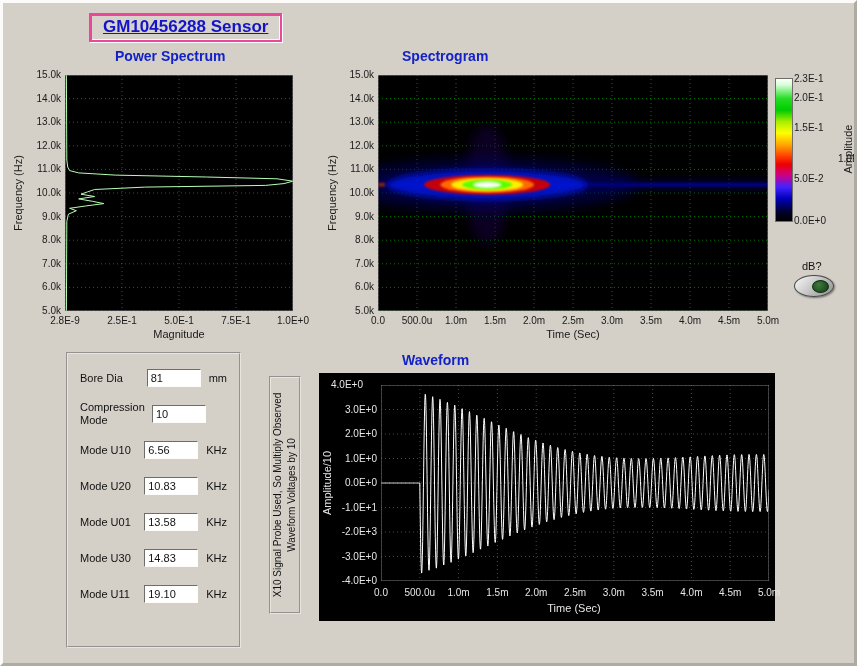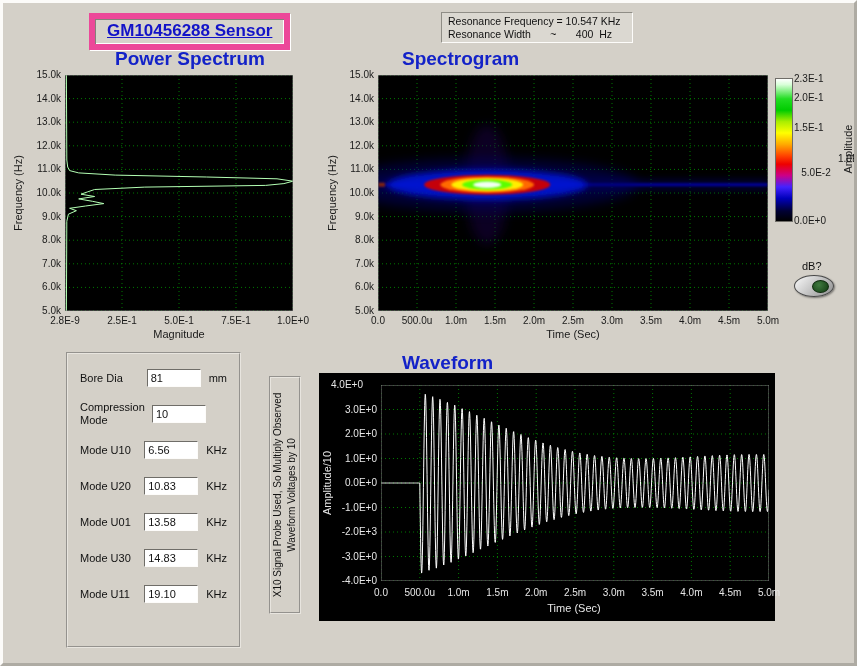--- a/index.html
+++ b/index.html
@@ -1,28 +1,28 @@
 <!DOCTYPE html>
 <html><head>
 <meta charset="utf-8">
 <style>
   html,body{margin:0;padding:0;background:#b8b5ae;}
   #win{position:relative;width:857px;height:666px;background:#d4d0c8;
        font-family:"Liberation Sans",sans-serif;box-sizing:border-box;
        border:3px solid;border-color:#fcfbf9 #aeaba3 #aeaba3 #fcfbf9;overflow:hidden;}
   #title{position:absolute;left:86px;top:10px;padding:2px 12px 3px;
          font-size:17px;font-weight:bold;text-decoration:underline;color:#1313c8;
-         background:#d7d3cb;border:6px solid #ec4899;
+         background:#d7d3cb;border:2px solid #ec4899;
          box-shadow:inset 1px 1px 0 #84817a, inset -1px -1px 0 #ffffff, 1px 1px 0 #ffffff;}
   #resbox{position:absolute;left:438px;top:9px;width:192px;height:31px;background:#dbd8d1;
           border:1px solid;border-color:#8f8d86 #fdfcfa #fdfcfa #8f8d86;
           font-size:10.5px;color:#111;padding:2px 6px 0;box-sizing:border-box;}
   #resbox .r2{display:flex;justify-content:space-between;padding-right:14px;margin-top:1px;}
   #resbox span{white-space:pre;}
-  .heading{position:absolute;font-size:19px;font-weight:bold;color:#1322c8;padding-left:24px;}
+  .heading{position:absolute;font-size:14px;font-weight:bold;color:#1322c8;padding-left:24px;}
   .plot{position:absolute;}
   .grid line{stroke:#009900;stroke-width:1;stroke-dasharray:1 3;opacity:.8;}
   .tick{position:absolute;font-size:10px;line-height:12px;}
   .dark{color:#1a1a1a;}
   .light{color:#e6e6e6;}
   .axis-label{position:absolute;font-size:11px;color:#1a1a1a;text-align:center;}
   .axis-label.light{color:#e6e6e6;}
   .vlabel{transform:rotate(-90deg);height:14px;line-height:14px;}
   #wfbox{position:absolute;left:316px;top:370px;width:456px;height:248px;background:#000;}
   #colorbar{position:absolute;left:772px;top:75px;width:16px;height:142px;border:1px solid #6f6d68;
@@ -50,28 +50,20 @@
     transform-origin:top left;transform:rotate(-90deg) translateX(-238px);
     font-size:10px;color:#111;line-height:14px;text-align:center;white-space:pre-line;padding-top:2px;box-sizing:border-box;}
 </style>
 </head>
 <body>
 
 <div id="win">
 
   <div id="title">GM10456288 Sensor</div>
 
-  <div id="resbox">
-    <div class="r1">Resonance Frequency = 10.547 KHz</div>
-    <div class="r2">
-      <span>Resonance Width</span>
-      <span>~</span>
-      <span>400  Hz</span>
-    </div>
-  </div>
 
   <div class="heading" style="left:88px;top:45px;">Power Spectrum</div>
   <div class="heading" style="left:375px;top:45px;">Spectrogram</div>
   <div class="heading" style="left:375px;top:349px;">Waveform</div>
 
   <svg class="plot" style="left:62px;top:72px;" width="228" height="236">
       <rect width="228" height="236" fill="#000000"></rect>
       <g class="grid">
         <line x1="0.0" y1="0" x2="0.0" y2="236"></line>
         <line x1="57.0" y1="0" x2="57.0" y2="236"></line>
@@ -267,34 +259,34 @@
     <div class="tick dark" style="left: 583px; top: 312px; width: 52px; text-align: center;">3.0m</div>
     <div class="tick dark" style="left: 622px; top: 312px; width: 52px; text-align: center;">3.5m</div>
     <div class="tick dark" style="left: 661px; top: 312px; width: 52px; text-align: center;">4.0m</div>
     <div class="tick dark" style="left: 700px; top: 312px; width: 52px; text-align: center;">4.5m</div>
     <div class="tick dark" style="left: 739px; top: 312px; width: 52px; text-align: center;">5.0m</div>
     <div class="tick light" style="left: 328px; top: 376px; width: 46px; ">4.0E+0</div>
     <div class="tick light" style="left: 328px; top: 400.5px; width: 46px; text-align: right;">3.0E+0</div>
     <div class="tick light" style="left: 328px; top: 425px; width: 46px; text-align: right;">2.0E+0</div>
     <div class="tick light" style="left: 328px; top: 449.5px; width: 46px; text-align: right;">1.0E+0</div>
     <div class="tick light" style="left: 328px; top: 474px; width: 46px; text-align: right;">0.0E+0</div>
-    <div class="tick light" style="left: 328px; top: 498.5px; width: 46px; text-align: right;">-1.0E+0</div>
+    <div class="tick light" style="left: 328px; top: 498.5px; width: 46px; text-align: right;">-1.0E+1</div>
     <div class="tick light" style="left: 328px; top: 523px; width: 46px; text-align: right;">-2.0E+3</div>
     <div class="tick light" style="left: 328px; top: 547.5px; width: 46px; text-align: right;">-3.0E+0</div>
     <div class="tick light" style="left: 328px; top: 572px; width: 46px; text-align: right;">-4.0E+0</div>
     <div class="tick light" style="left: 352px; top: 584px; width: 52px; text-align: center;">0.0</div>
     <div class="tick light" style="left: 390.8px; top: 584px; width: 52px; text-align: center;">500.0u</div>
     <div class="tick light" style="left: 429.6px; top: 584px; width: 52px; text-align: center;">1.0m</div>
     <div class="tick light" style="left: 468.4px; top: 584px; width: 52px; text-align: center;">1.5m</div>
     <div class="tick light" style="left: 507.2px; top: 584px; width: 52px; text-align: center;">2.0m</div>
     <div class="tick light" style="left: 546px; top: 584px; width: 52px; text-align: center;">2.5m</div>
     <div class="tick light" style="left: 584.8px; top: 584px; width: 52px; text-align: center;">3.0m</div>
     <div class="tick light" style="left: 623.6px; top: 584px; width: 52px; text-align: center;">3.5m</div>
     <div class="tick light" style="left: 662.4px; top: 584px; width: 52px; text-align: center;">4.0m</div>
     <div class="tick light" style="left: 701.2px; top: 584px; width: 52px; text-align: center;">4.5m</div>
     <div class="tick light" style="left: 740px; top: 584px; width: 52px; text-align: center;">5.0m</div>
     <div class="tick dark" style="left: 791px; top: 70px; width: 44px;">2.3E-1</div>
     <div class="tick dark" style="left: 791px; top: 88.5217px; width: 44px;">2.0E-1</div>
     <div class="tick dark" style="left: 791px; top: 119.391px; width: 44px;">1.5E-1</div>
     <div class="tick dark" style="left: 791px; top: 150.261px; width: 44px; margin-left: 44px;">1.0E-1</div>
-    <div class="tick dark" style="left: 791px; top: 164px; width: 44px; text-align: center;">5.0E-2</div>
+    <div class="tick dark" style="left: 791px; top: 170px; width: 44px;">5.0E-2</div>
     <div class="tick dark" style="left: 791px; top: 212px; width: 44px;">0.0E+0</div>
   </div>
 
 </body></html>

